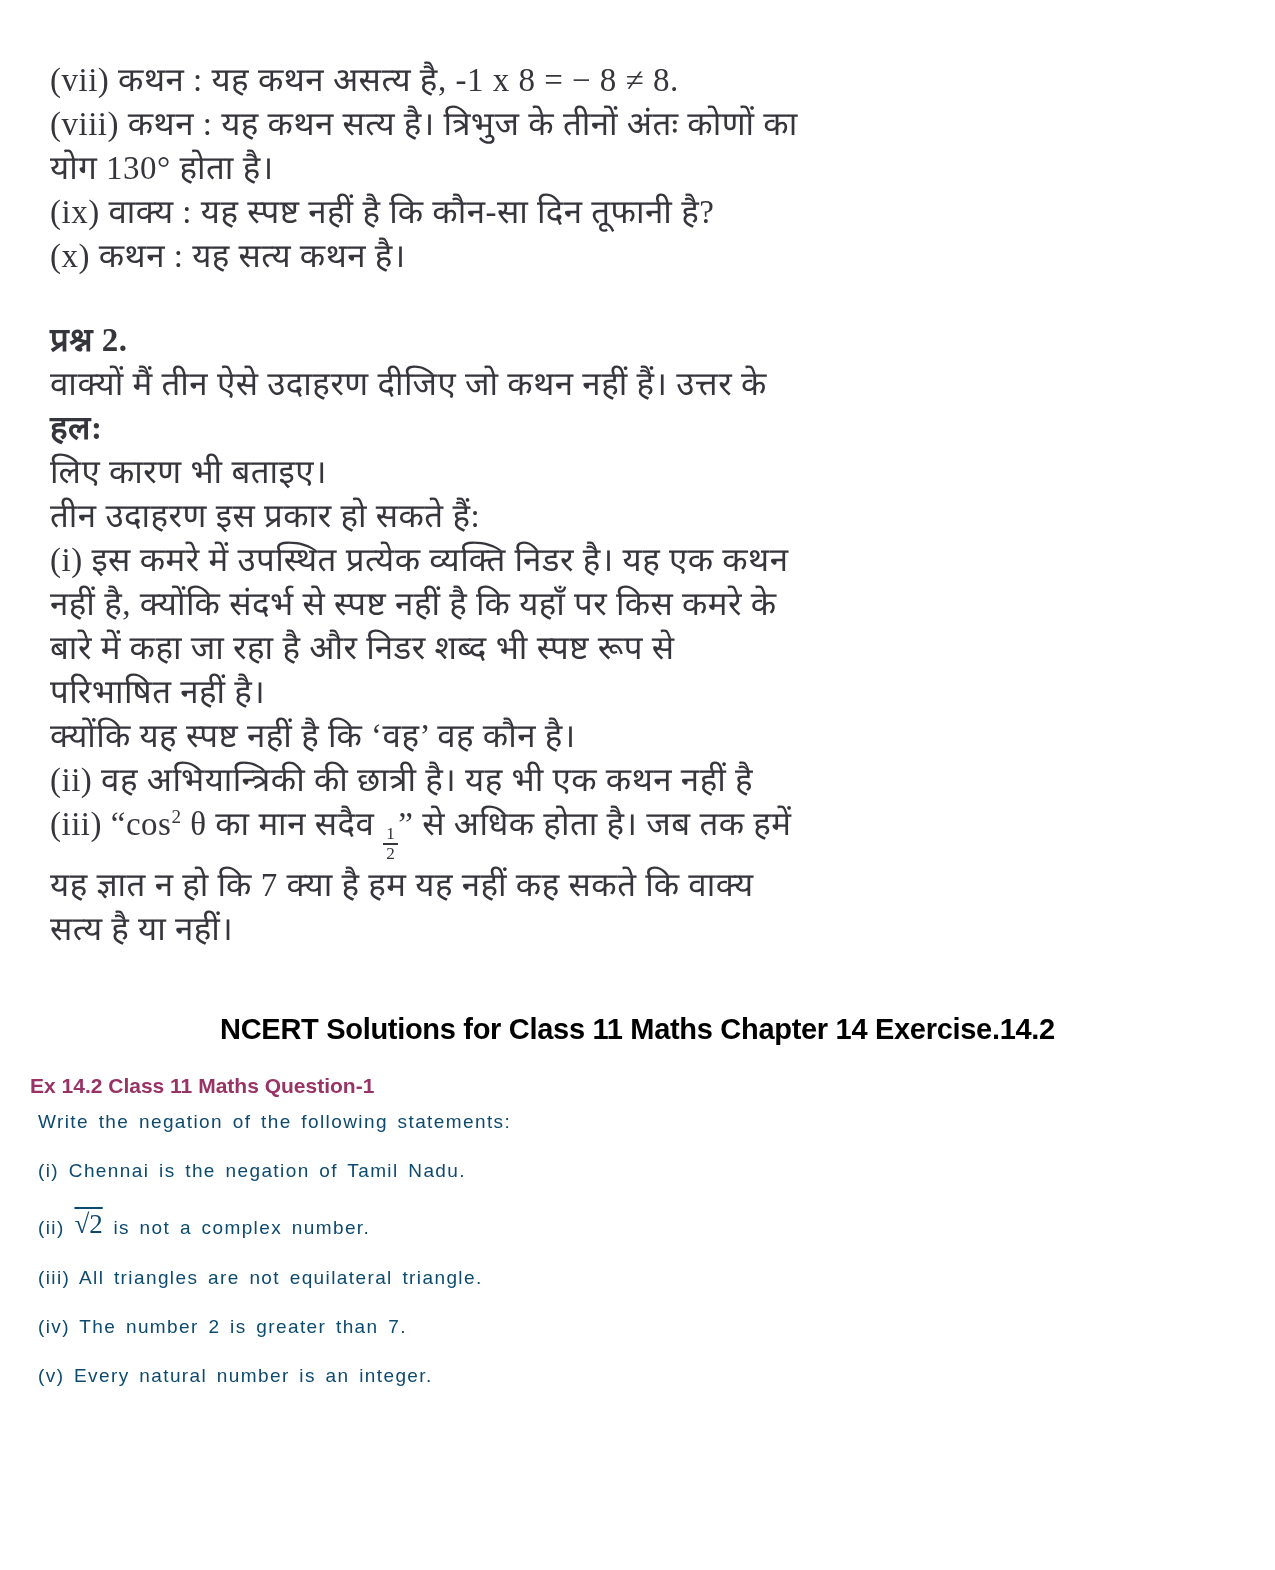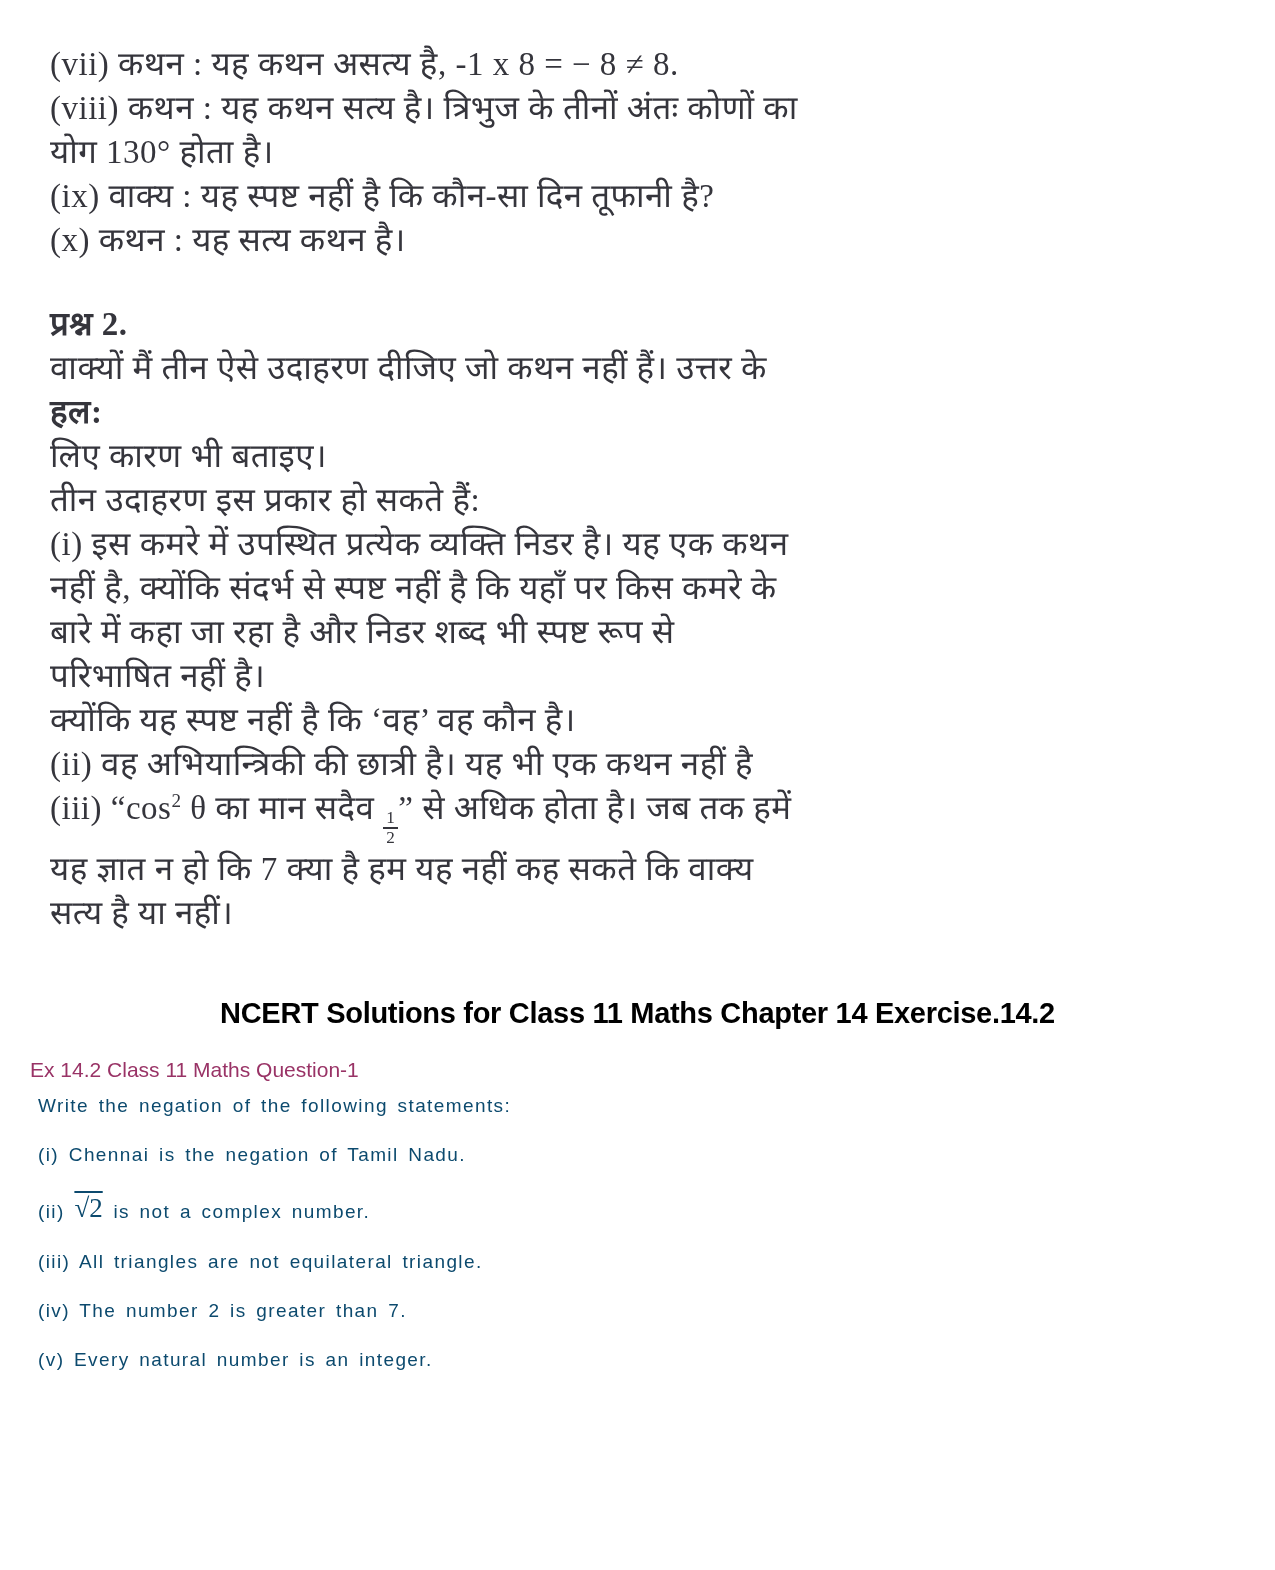--- a/index.html
+++ b/index.html
@@ -7,20 +7,21 @@
     padding: 0;
     background: #ffffff;
   }
   .page {
     position: relative;
     width: 1275px;
     height: 1376px;
     background: #ffffff;
     overflow: hidden;
     font-family: "Liberation Sans", sans-serif;
+    margin-top: 16px;
   }
 
   
   .hindi-section {
     padding: 42px 40px 0 50px;
     width: 880px;
     color: #35353c;
     font-family: "Liberation Serif", "DejaVu Serif", serif;
   }
   .h-line {
@@ -58,21 +59,21 @@
     font-size: 29px;
     font-weight: bold;
     color: #000000;
     letter-spacing: -0.3px;
   }
 
   
   .question-heading {
     margin: 28px 0 0 30px;
     font-size: 21px;
-    font-weight: normal;
+    font-weight: bold;
     color: #993366;
   }
 
   
   .question-block {
     margin-left: 38px;
     color: #0c4a6e;
   }
   .q-intro {
     margin-top: 13px;

